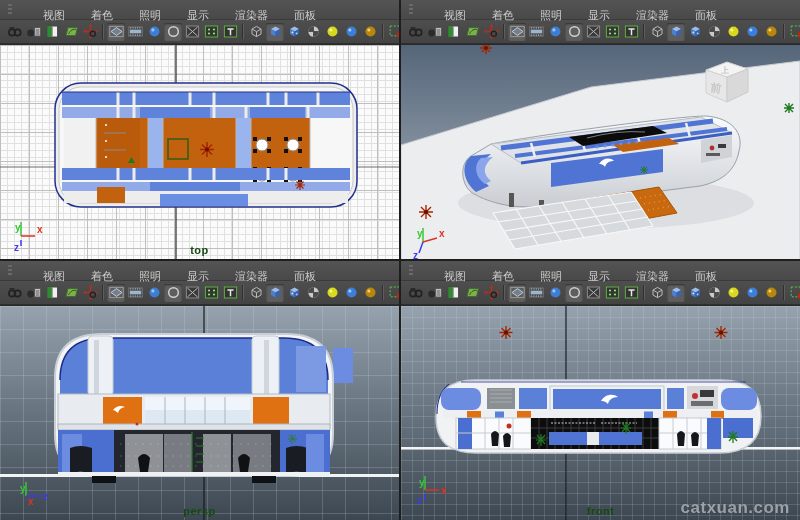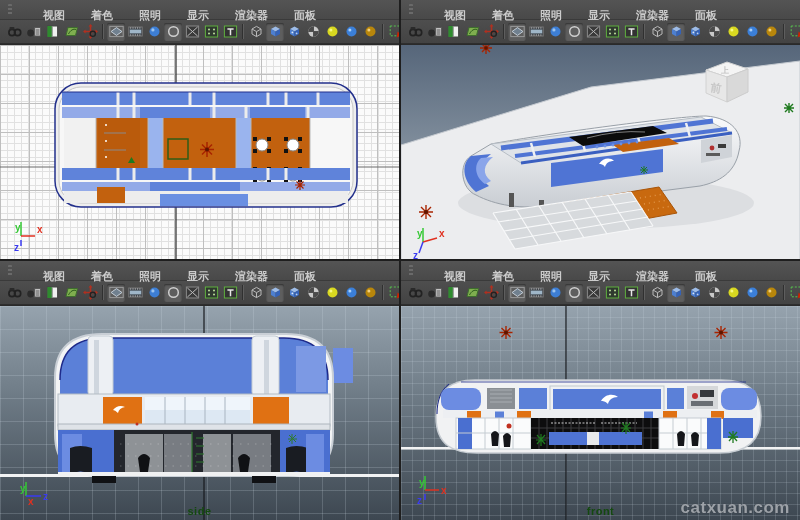--- a/index.html
+++ b/index.html
@@ -15,21 +15,21 @@
   .quad{display:flex;flex-direction:column;background:#474747;overflow:hidden;}
   
   .menubar{
     height:19px;flex:0 0 19px;display:flex;align-items:center;
     background:linear-gradient(#545454,#494949);
     border-bottom:1px solid #3a3a3a;padding-left:8px;position:relative;
   }
   .grip{width:4px;height:12px;margin-right:18px;
     background:repeating-linear-gradient(to bottom,#6a6a6a 0 2px,transparent 2px 4px);
     border-radius:1px;}
-  .menu-item{font-size:11px;font-weight:bold;color:#cccccc;padding:0 13px;cursor:default;white-space:nowrap;margin-top:12px;}
+  .menu-item{font-size:11px;font-weight:normal;color:#cccccc;padding:0 13px;cursor:default;white-space:nowrap;margin-top:12px;}
   
   .toolbar{
     height:23px;flex:0 0 23px;display:flex;align-items:center;gap:1px;
     background:linear-gradient(#4e4e4e,#434343);
     border-bottom:1px solid #2e2e2e;padding-left:5px;overflow:hidden;white-space:nowrap;
   }
   .tb-icon{width:18px;height:18px;flex:0 0 18px;display:flex;align-items:center;justify-content:center;border-radius:2px;}
   .tb-icon.active{background:#5e5e5e;box-shadow:inset 0 1px 2px rgba(0,0,0,.5);}
   .tb-icon svg{display:block;}
   .tb-sep{width:6px;height:15px;flex:0 0 6px;
@@ -288,20 +288,21 @@
         </g>
         <g font-size="10" font-weight="bold">
           <line x1="21" y1="191" x2="21" y2="177" stroke="#35c835" stroke-width="1.5"></line>
           <line x1="21" y1="191" x2="35" y2="191" stroke="#e03020" stroke-width="1.5"></line>
           <line x1="21" y1="195" x2="21" y2="201" stroke="#3a3af0" stroke-width="1.5"></line>
           <text x="15" y="186" fill="#35c835">y</text>
           <text x="37" y="188" fill="#e03020">x</text>
           <text x="14" y="206" fill="#3a3af0">z</text>
         </g>
       </svg>
+      <div class="vp-label">top</div>
     </div>
   </div>
 
   <div class="quad">
     <div class="menubar">
         <span class="grip"></span>
         <span class="menu-item">视图</span>
         <span class="menu-item">着色</span>
         <span class="menu-item">照明</span>
         <span class="menu-item">显示</span>
@@ -721,21 +722,21 @@
           <rect x="252" y="170" width="24" height="7" fill="#101114"></rect>
         </g>
         <g font-size="10" font-weight="bold">
           <line x1="26" y1="190" x2="26" y2="176" stroke="#35c835" stroke-width="1.5"></line>
           <line x1="26" y1="190" x2="41" y2="190" stroke="#3a3af0" stroke-width="1.5"></line>
           <text x="20" y="186" fill="#35c835">y</text>
           <text x="28" y="199" fill="#e03020">x</text>
           <text x="43" y="194" fill="#3a3af0">z</text>
         </g>
       </svg>
-      <div class="vp-label">side</div>
+      <div class="vp-label">persp</div>
     </div>
   </div>
 
   <div class="quad">
     <div class="menubar">
         <span class="grip"></span>
         <span class="menu-item">视图</span>
         <span class="menu-item">着色</span>
         <span class="menu-item">照明</span>
         <span class="menu-item">显示</span>

